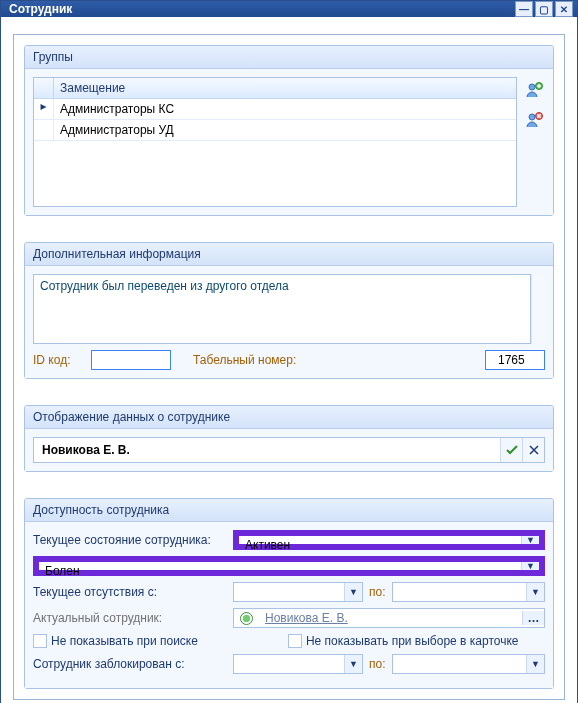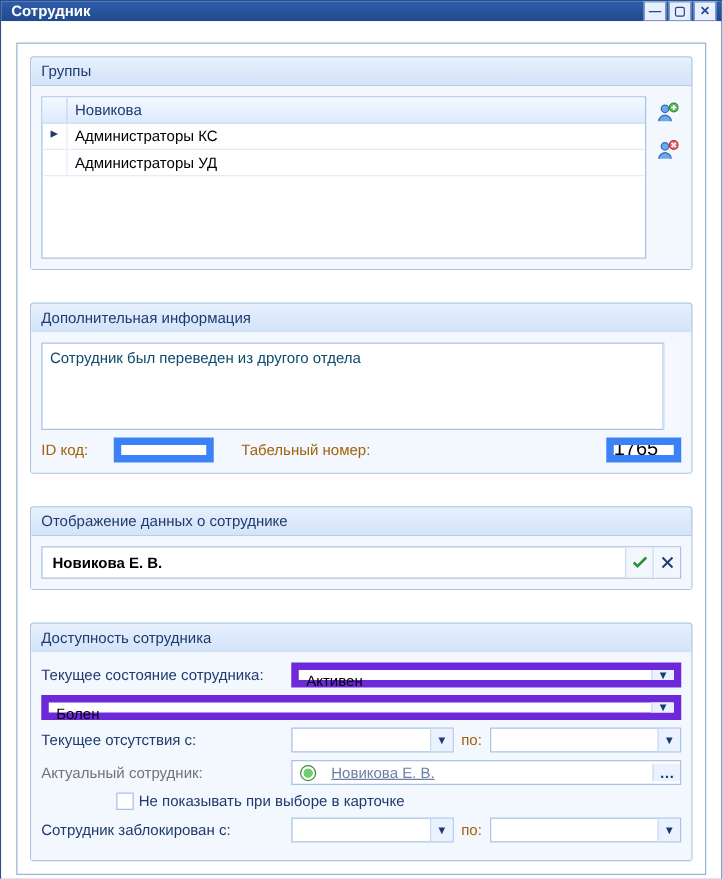--- a/index.html
+++ b/index.html
@@ -22,21 +22,21 @@
   .grid-head .ind { width: 20px; border-right: 1px solid #c5d6ef; }
   .grid-head .col { flex: 1; padding: 3px 6px; color: #1f3a6e; }
   .grid-row { display: flex; border-bottom: 1px solid #e3ecfa; }
   .grid-row .ind { width: 20px; border-right: 1px solid #e3ecfa; text-align: center; color: #1f3a6e; }
   .grid-row .cell { flex: 1; padding: 3px 6px; }
   .side-btns { display: flex; flex-direction: column; gap: 8px; padding-top: 2px; }
   .icon-btn { width: 22px; height: 22px; cursor: pointer; display:flex; align-items:center; justify-content:center; }
   .memo { width: 100%; height: 70px; border: 1px solid #a9c2e6; background: #fff; padding: 4px 6px; resize: none; font-family: inherit; font-size: 12px; color:#0c4a6e; }
   .row { display: flex; align-items: center; gap: 6px; margin-top: 6px; }
   .lbl { color: #a16207; }
-  .inp { border: 6px solid #3b82f6; background: #fff; height: 20px; padding: 0 0; font-family: inherit; font-size: 16px; }
+  .inp { border: 1px solid #3b82f6; background: #fff; height: 20px; padding: 0 12px; font-family: inherit; font-size: 12px; }
   .display-field { display: flex; border: 1px solid #a9c2e6; background: #fff; }
   .display-field .val { flex:1; padding: 5px 8px; font-weight: bold; }
   .sq-btn { width: 22px; border-left: 1px solid #cdd9ee; display: flex; align-items: center; justify-content: center; cursor: pointer; background: #f2f6fd; }
   .avail .r { display: flex; align-items: center; margin-bottom: 6px; }
   .avail .lab { width: 200px; color: #1f3a6e; }
   .avail .inactive { color: #737373; }
   .combo { flex:1; display:flex; border:6px solid #6d28d9; background:#fff; height:20px; }
   .combo .cv { flex:1; padding: 2px 6px; }
   .combo .dd { width: 18px; border-left: 1px solid #cdd9ee; background:#eaf2ff; display:flex; align-items:center; justify-content:center; cursor:pointer; color:#1f3a6e; font-size:9px; }
   .dateedit { width: 130px; display:flex; border:1px solid #a9c2e6; background:#fff; height:20px; }
@@ -64,21 +64,21 @@
   <div class="client">
     <div class="tabbody">
 
       <div class="group">
         <div class="group-hd">Группы</div>
         <div class="group-body">
           <div class="grid-wrap">
             <div class="grid">
               <div class="grid-head">
                 <div class="ind"></div>
-                <div class="col">Новикова</div>
+                <div class="col">Замещение</div>
               </div>
               <div class="grid-row">
                 <div class="ind">▸</div>
                 <div class="cell">Администраторы КС</div>
               </div>
               <div class="grid-row">
                 <div class="ind"></div>
                 <div class="cell">Администраторы УД</div>
               </div>
             </div>
@@ -172,20 +172,24 @@
             <div class="lab inactive">Актуальный сотрудник:</div>
             <div style="display:flex; flex:1; border:1px solid #a9c2e6; background:#fff; height:20px; align-items:center;">
               <div style="padding:0 6px;">
                   <div class="radio-dot"></div>
                 </div>
               <div class="link">Новикова Е. В.</div>
               <div class="dots-btn">…</div>
             </div>
           </div>
           <div class="r" style="gap:30px;">
+            <div class="chk" style="margin-left:0;">
+              <div class="chkbox"></div>
+              <span>Не показывать при поиске</span>
+            </div>
             <div class="chk" style="margin-left:60px;">
               <div class="chkbox"></div>
               <span>Не показывать при выборе в карточке</span>
             </div>
           </div>
           <div class="r">
             <div class="lab">Сотрудник заблокирован с:</div>
             <div class="dateedit">
                 <div class="dv"></div>
                 <div class="dd">▼</div>

